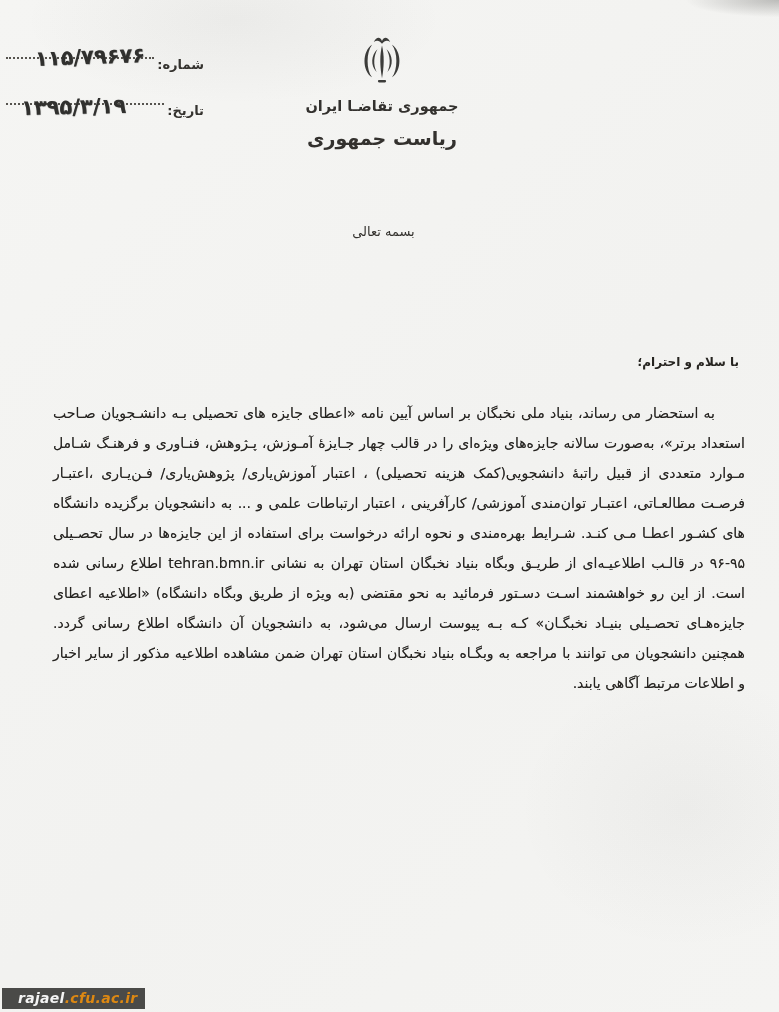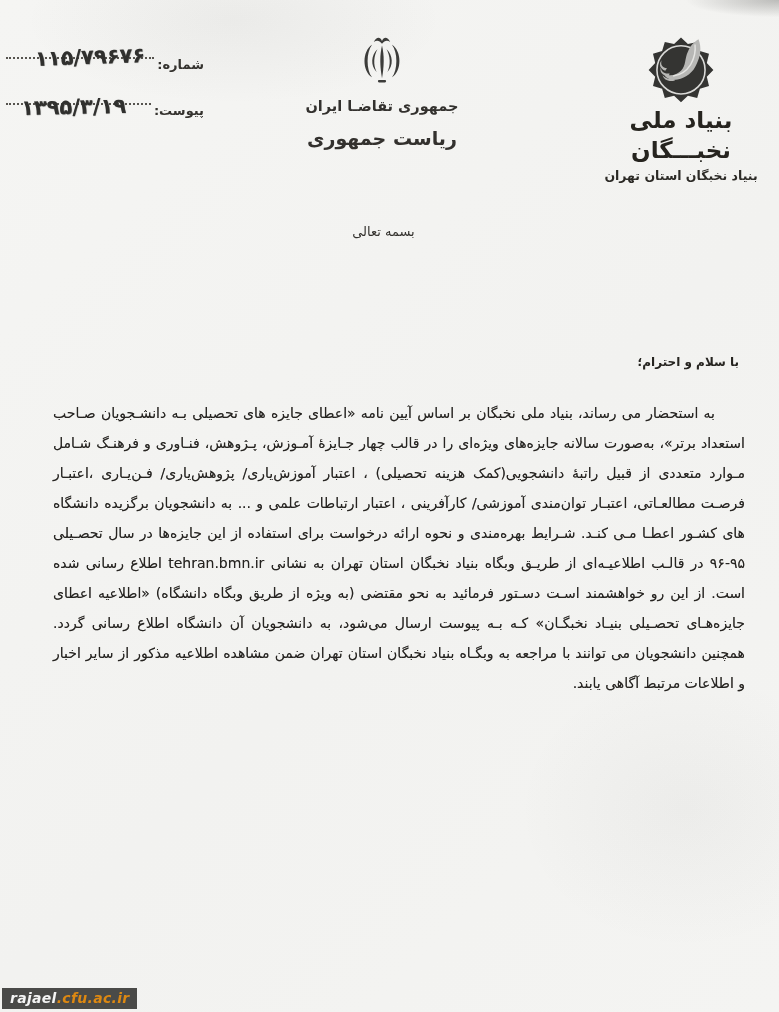--- a/index.html
+++ b/index.html
@@ -37,37 +37,37 @@
   .besmeleh{position:absolute;top:224px;left:0;width:779px;text-align:center;font-size:13px;
             color:#34322e;transform:translateX(-6px);direction:rtl;}
   .salutation{position:absolute;top:355px;right:40px;font-size:12px;font-weight:bold;direction:rtl;color:#262420;}
   .letter-body{position:absolute;top:398px;right:34px;width:692px;direction:rtl;text-align:justify;
                font-size:14px;line-height:30px;color:#262421;text-shadow:0 0 .35px rgba(35,33,30,.45);}
   .letter-body p{margin:0;}
   .p1{text-indent:30px;}
   .p2{margin-top:21px;text-indent:6px;}
   .deadline{font-weight:bold;}
   
-  .watermark{position:absolute;left:2px;bottom:3px;background:#4a4a48;padding:2px 8px 3px 8px;
+  .watermark{position:absolute;left:2px;bottom:3px;background:#4a4a48;padding:2px 8px 3px 16px;
              font-style:italic;font-weight:bold;font-size:14px;letter-spacing:.3px;direction:ltr;white-space:nowrap;}
   .wm-name{color:#f4f4f4;}
   .wm-domain{color:#dd8812;}
 </style>
 </head>
 <body>
 
 <div class="page">
 
   <div class="ref-block">
     <div class="ref-row r1">
       <span class="ref-label">شماره:</span>
       <span class="ref-dots"></span>
     </div>
-    <div class="ref-row r3">
-      <span class="ref-label">پیوست:</span>
+    <div class="ref-row r2">
+      <span class="ref-label">تاریخ:</span>
       <span class="ref-dots"></span>
     </div>
     <span class="stamp stamp-number">۱۱۵/۷۹۶۷۶</span>
     <span class="stamp stamp-date">۱۳۹۵/۳/۱۹</span>
   </div>
 
   <div class="emblem-block">
     <svg class="emblem-svg" width="58" height="56" viewBox="0 0 64 60" aria-hidden="true">
       <g fill="#3c3c3a">
         <path d="M23 9 C26 3 30 3 32 8 C34 3 38 3 41 9 C38 7 35 7 32 11 C29 7 26 7 23 9 Z"></path>
@@ -76,35 +76,20 @@
         <path d="M37 17 C44 23 45 35 38 42 C42 34 41 24 37 17 Z"></path>
         <path d="M21 12 C10 19 10 41 21 48 C14.5 40 14.5 20 21 12 Z"></path>
         <path d="M43 12 C54 19 54 41 43 48 C49.5 40 49.5 20 43 12 Z"></path>
         <rect x="27.5" y="51" width="9" height="2.6" rx="1.2"></rect>
       </g>
     </svg>
     <div class="gov-country">جمهوری تقاضـا ایران</div>
     <div class="gov-office">ریاست جمهوری</div>
   </div>
 
-  <div class="logo-block">
-    <svg class="seal-svg" width="70" height="70" viewBox="0 0 80 80" aria-hidden="true">
-      <polygon fill="#343432" points="40,4 47.9,11.5 58.5,9 61.6,19.4 72,22.5 69.5,33.1 77,41 69.5,48.9 72,59.5 61.6,62.6 58.5,73 47.9,70.5 40,78 32.1,70.5 21.5,73 18.4,62.6 8,59.5 10.5,48.9 3,41 10.5,33.1 8,22.5 18.4,19.4 21.5,9 32.1,11.5"></polygon>
-      <circle cx="40" cy="41" r="27.5" fill="none" stroke="#ececea" stroke-width="1.8" opacity="0.9"></circle>
-      <g fill="#b7b7b5">
-        <path d="M60 6 C64 16 62 26 58 34 C54 44 46 50 36 52 C28 53.5 22 50 20 45 C27 49 35 47 40 42 C46 36 44 28 48 20 C51 13 55 9 60 6 Z"></path>
-        <path d="M22 42 C16 40 14 34 18 30 C16 35 19 39 24 39 Z"></path>
-        <path d="M26 48 C19 48 15 43 17 38 C17 43 21 46 27 45 Z"></path>
-        <path d="M33 53 C26 55 20 52 19 47 C22 51 27 52 32 50 Z"></path>
-      </g>
-      <path d="M56 12 C57 20 55 28 51 35 C46 43 39 47 31 48" stroke="#ececea" stroke-width="1.6" fill="none" opacity="0.85"></path>
-    </svg>
-    <div class="logo-title">بنیاد ملی نخبـــگان</div>
-    <div class="logo-subtitle">بنیاد نخبگان استان تهران</div>
-  </div>
 
   <div class="besmeleh">بسمه تعالی</div>
 
   <div class="salutation">با سلام و احترام؛</div>
 
   <div class="letter-body">
     <p class="p1">به استحضار می رساند، بنیاد ملی نخبگان بر اساس آیین نامه «اعطای جایزه های تحصیلی بـه دانشـجویان صـاحب استعداد برتر»، به‌صورت سالانه جایزه‌های ویژه‌ای را در قالب چهار جـایزهٔ آمـوزش، پـژوهش، فنـاوری و فرهنـگ شـامل مـوارد متعددی از قبیل راتبهٔ دانشجویی(کمک هزینه تحصیلی) ، اعتبار آموزش‌یاری/ پژوهش‌یاری/ فـن‌یـاری ،اعتبـار فرصـت مطالعـاتی، اعتبـار توان‌مندی آموزشی/ کارآفرینی ، اعتبار ارتباطات علمی و ... به دانشجویان برگزیده دانشگاه های کشـور اعطـا مـی کنـد. شـرایط بهره‌مندی و نحوه ارائه درخواست برای استفاده از این جایزه‌ها در سال تحصـیلی ۹۵-۹۶ در قالـب اطلاعیـه‌ای از طریـق وبگاه بنیاد نخبگان استان تهران به نشانی tehran.bmn.ir اطلاع رسانی شده است. از این رو خواهشمند اسـت دسـتور فرمائید به نحو مقتضی (به ویژه از طریق وبگاه دانشگاه) «اطلاعیه اعطای جایزه‌هـای تحصـیلی بنیـاد نخبگـان» کـه بـه پیوست ارسال می‌شود، به دانشجویان آن دانشگاه اطلاع رسانی گردد. همچنین دانشجویان می توانند با مراجعه به وبگـاه بنیاد نخبگان استان تهران ضمن مشاهده اطلاعیه مذکور از سایر اخبار و اطلاعات مرتبط آگاهی یابند.</p>
   </div>
 
   <div class="watermark">

